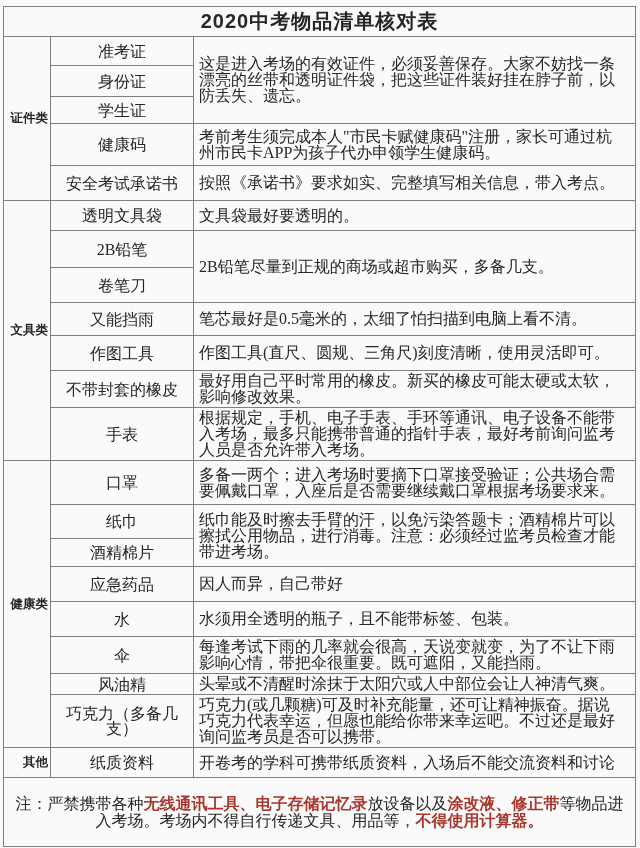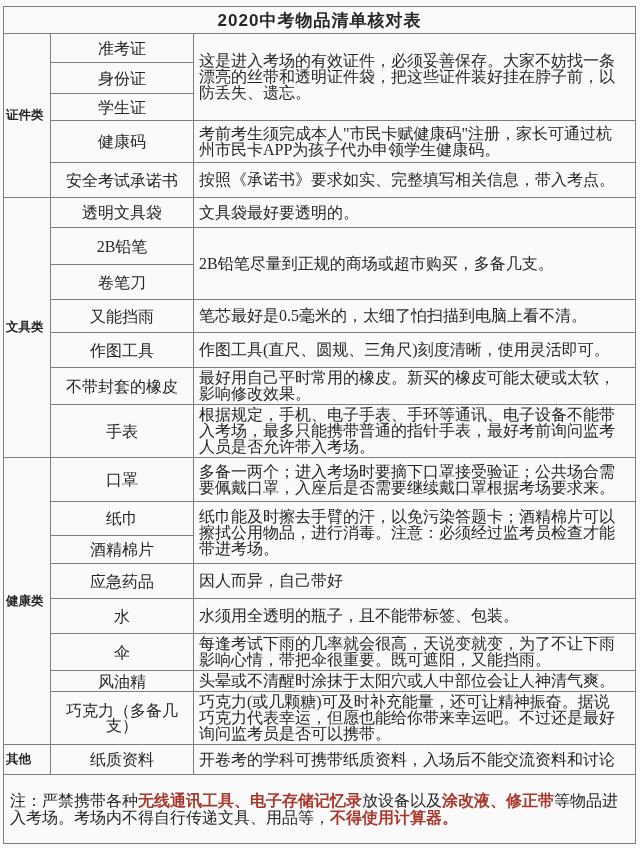--- a/index.html
+++ b/index.html
@@ -17,44 +17,44 @@
     border:1px solid #7f7f7f;
     vertical-align:middle;
     font-size:16px;
     overflow:hidden;
   }
   col.c-cat{width:47px;}
   col.c-item{width:143px;}
   .title-cell{
     text-align:center;
     font-weight:bold;
-    font-size:17px;
+    font-size:20px;
     font-family:"Liberation Sans","DejaVu Sans",sans-serif;
     height:24px;
     letter-spacing:1px;
   }
   .cat-cell{
-    text-align:left;
+    text-align:right;
     font-weight:bold;
     font-size:12.5px;
     font-family:"Liberation Sans","DejaVu Sans",sans-serif;
     padding:0 2px;
   }
   .item-cell{
     text-align:center;
     padding:0 4px;
     line-height:15px;
   }
   .desc-cell{
     text-align:left;
     padding:2px 15px 2px 5px;
     line-height:16px;
   }
   .note-cell{
-    text-align:left;
+    text-align:center;
     padding:16px 6px;
     line-height:17px;
     height:36px;
     vertical-align:middle;
   }
   .em{
     color:var(--red,#a8382e);
     font-weight:bold;
   }
 </style>

